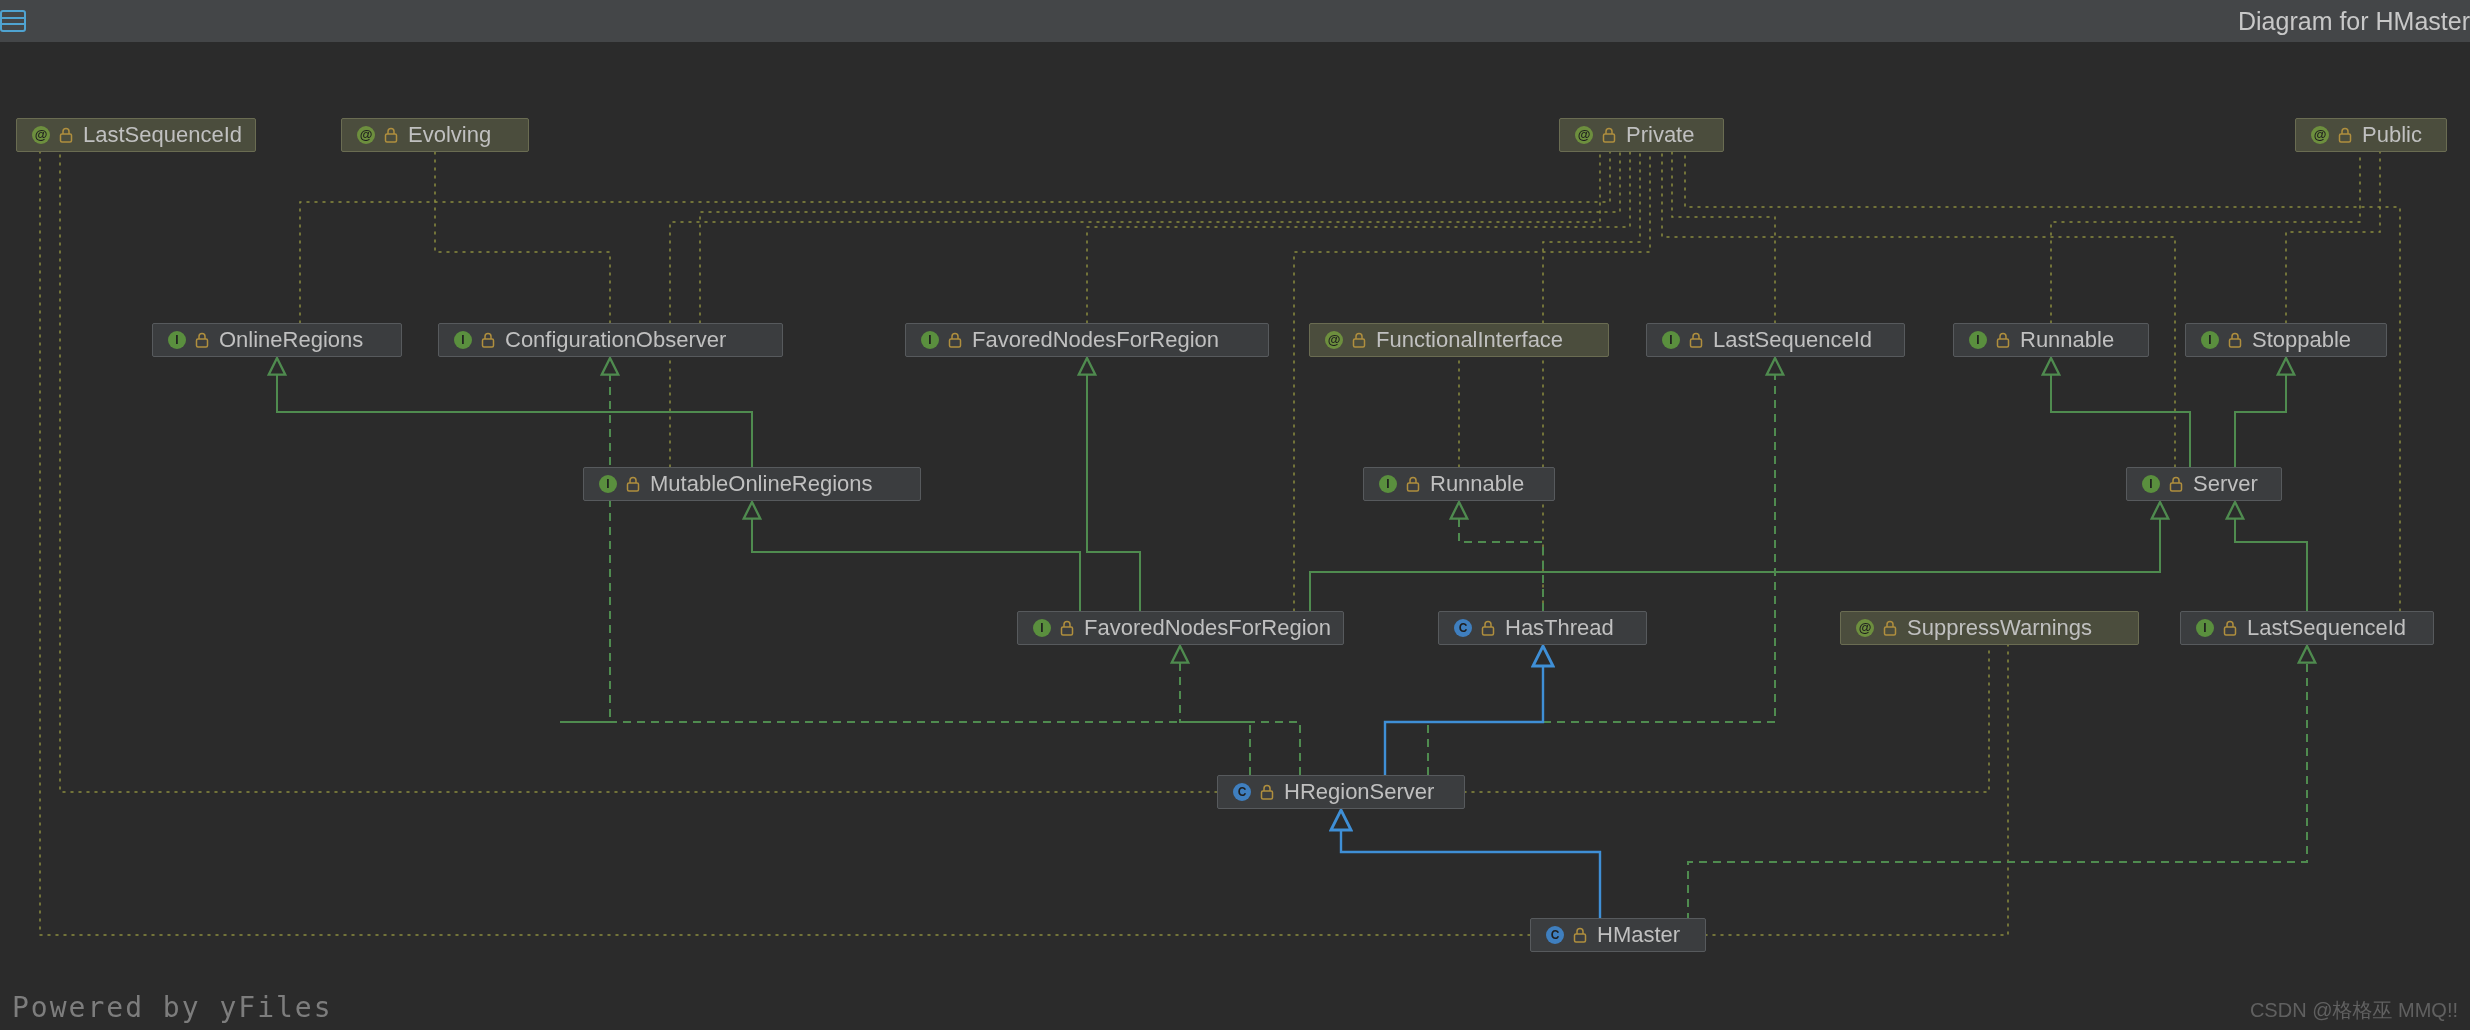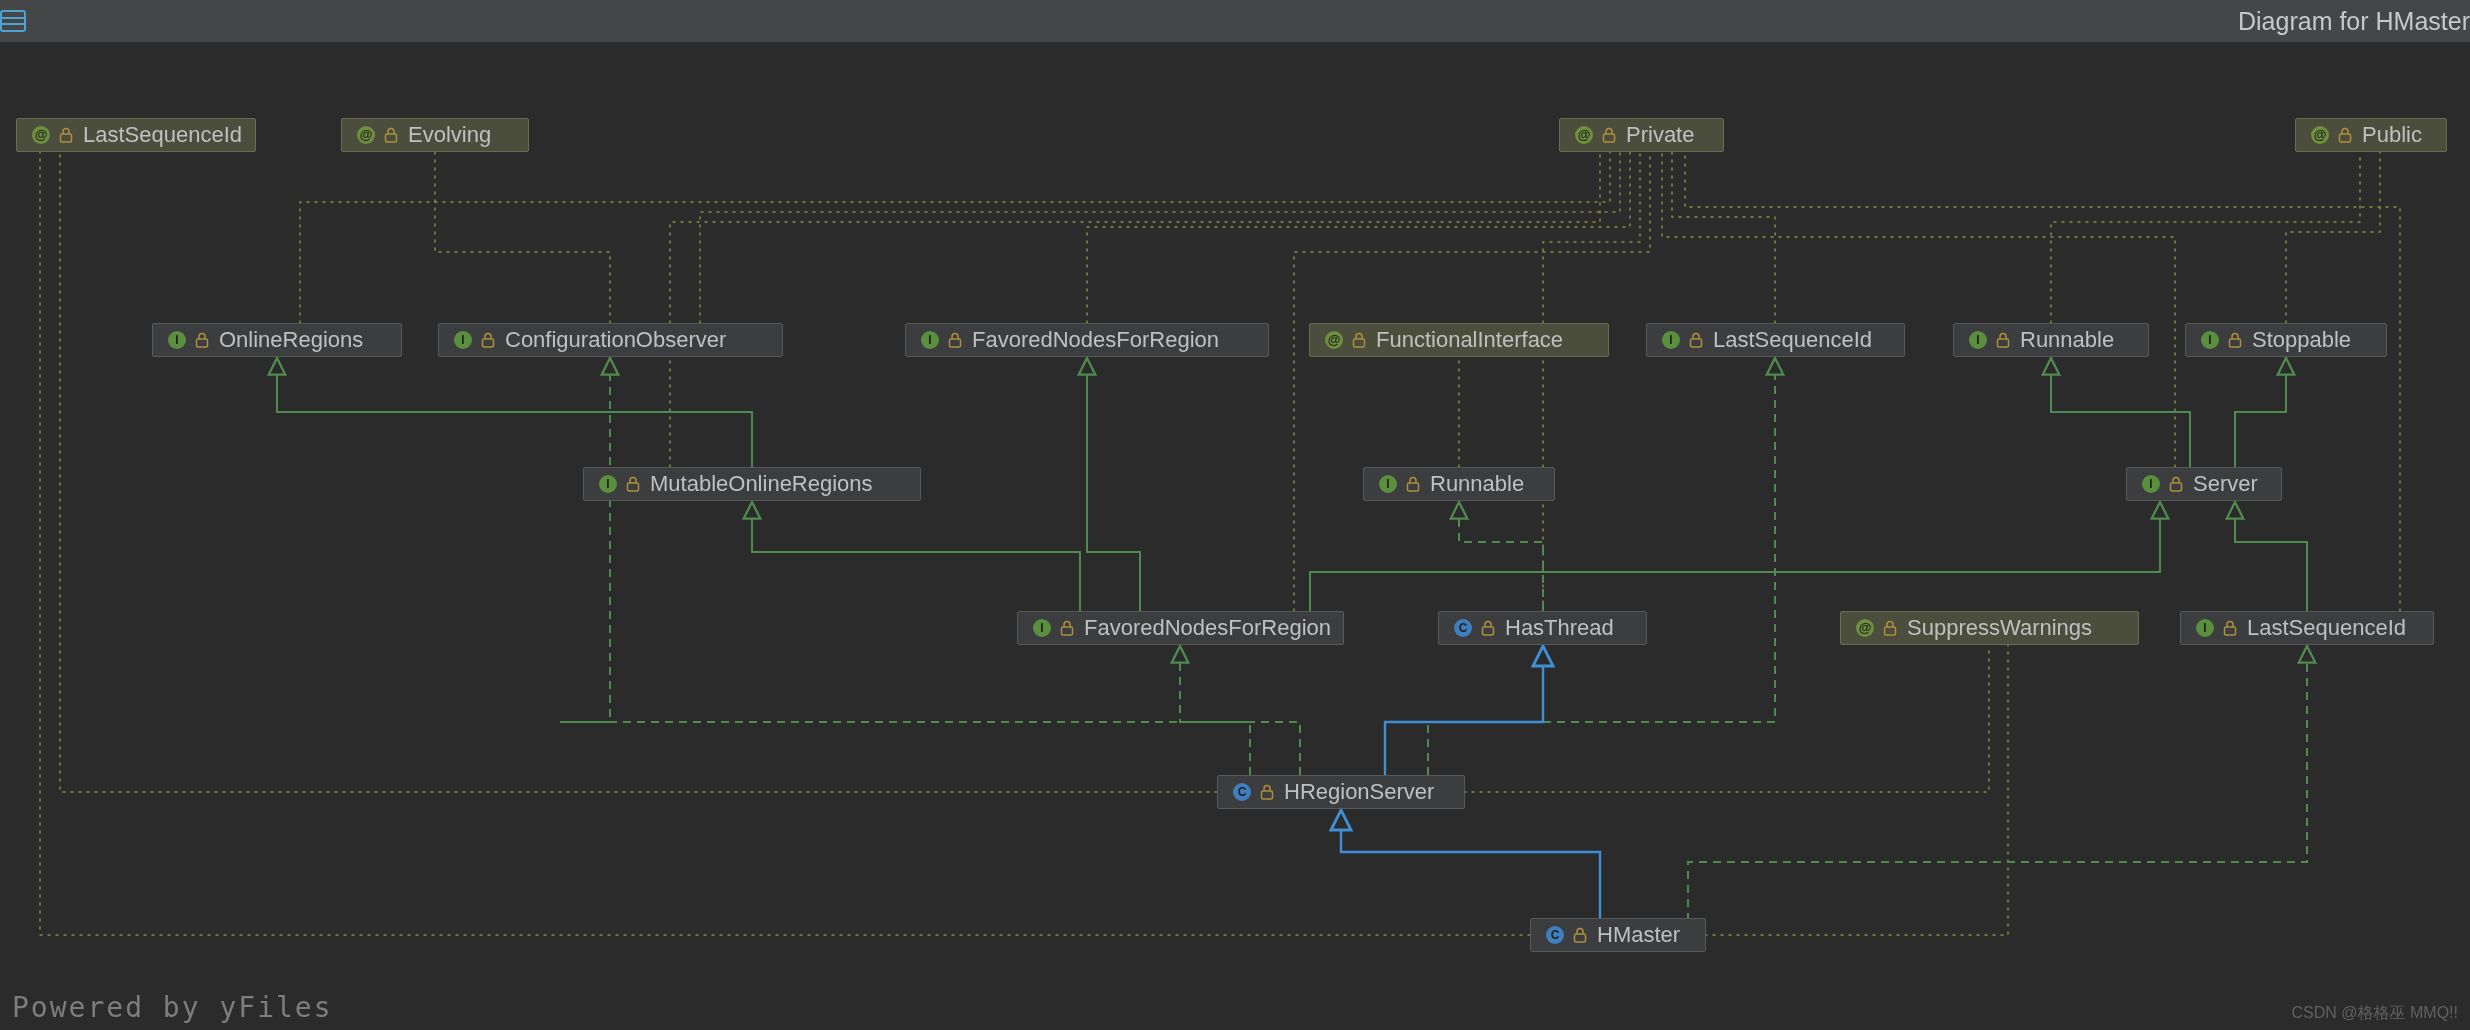--- a/index.html
+++ b/index.html
@@ -70,21 +70,21 @@
     bottom: 6px;
     font-size: 28px;
     color: #7d7d7d;
     font-family: "Consolas", "Menlo", monospace;
     letter-spacing: 2px;
   }
   .footer-right {
     position: absolute;
     right: 12px;
     bottom: 6px;
-    font-size: 16px;
+    font-size: 20px;
     color: #8c8c8c;
     opacity: 0.55;
     text-align: center;
   }
 </style>
 </head>
 <body>
 
 <div class="header">
   <span class="header-icon">

